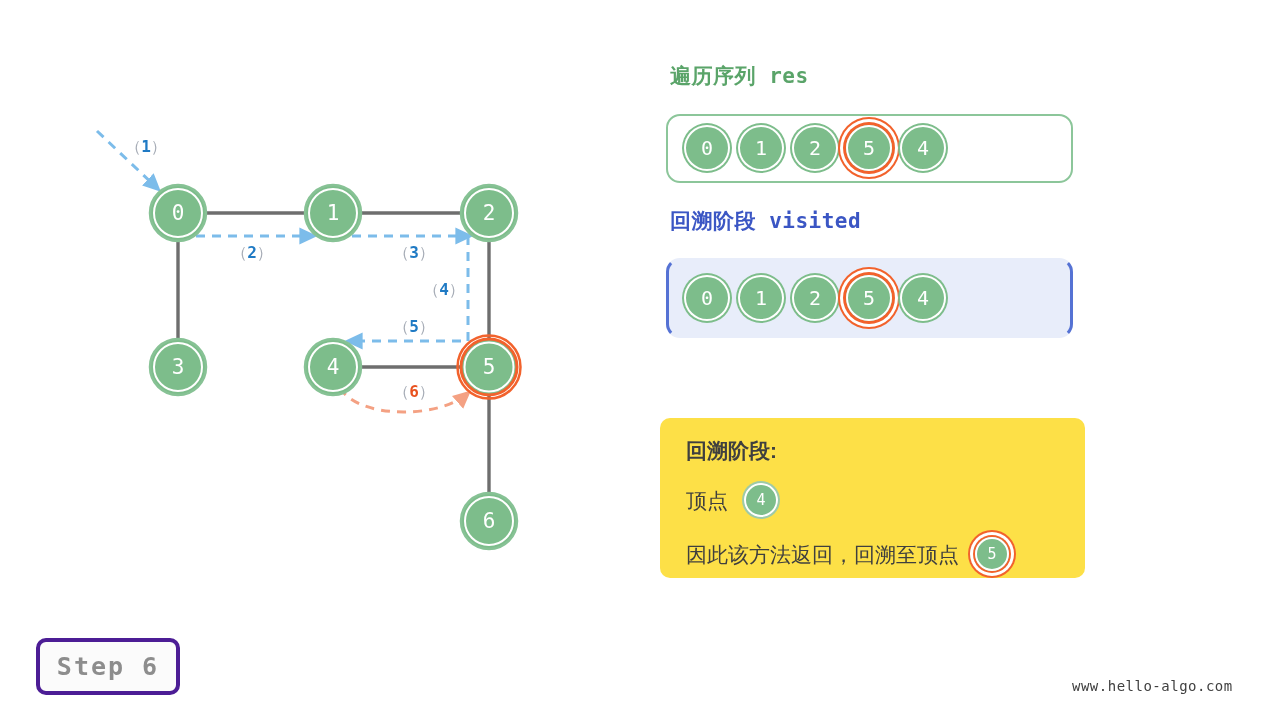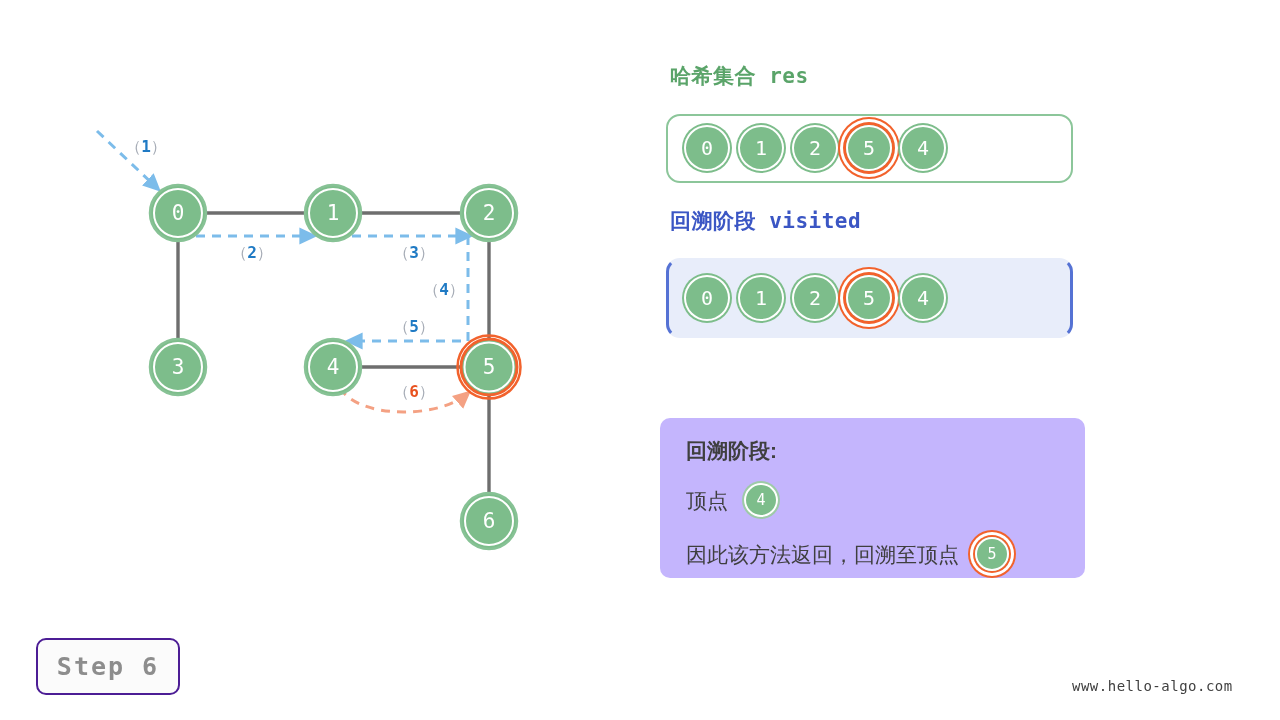--- a/index.html
+++ b/index.html
@@ -109,21 +109,21 @@
     flex: 0 0 auto;
   }
   .chip.hl {
     box-shadow: inset 0 0 0 2px #ffffff, 0 0 0 3px #f2622c, 0 0 0 6px #ffffff, 0 0 0 8px #f2622c;
   }
 
   
   .note-box {
     position: absolute;
     box-sizing: border-box;
-    background: #c4b5fd;
+    background: #fde047;
     border-radius: 10px;
     padding: 22px 40px 20px 26px;
   }
   .note-line {
     display: flex;
     align-items: center;
     color: #3f3f3f;
     font-size: 21px;
     line-height: 1.0;
     white-space: nowrap;
@@ -148,21 +148,21 @@
     flex: 0 0 auto;
   }
   .note-chip.hl {
     box-shadow: inset 0 0 0 2px #ffffff, 0 0 0 2px #f2622c, 0 0 0 5px #ffffff, 0 0 0 7px #f2622c;
   }
 
   
   .step-badge {
     position: absolute;
     box-sizing: border-box;
-    border: 2px solid #4c1d95;
+    border: 4px solid #4c1d95;
     border-radius: 10px;
     background: #fbfbfb;
     display: flex; align-items: center; justify-content: center;
     color: #8d8d8d;
     font-family: "DejaVu Sans Mono", "Liberation Mono", monospace;
     font-size: 25px;
     font-weight: 700;
     letter-spacing: 2px;
   }
   .watermark {
@@ -273,21 +273,21 @@
 
     <div class="step-label blue" style="left:444px; top:290px;"><span class="paren">（</span><span class="num">4</span><span class="paren">）</span></div>
 
     <div class="step-label blue" style="left:414px; top:327px;"><span class="paren">（</span><span class="num">5</span><span class="paren">）</span></div>
 
     <div class="step-label orange" style="left:414px; top:392px;"><span class="paren">（</span><span class="num">6</span><span class="paren">）</span></div>
   </div>
 
   <div id="right-col">
 
-    <div class="panel-title green" style="left:4px; top:62px;">哈希集合 res</div>
+    <div class="panel-title green" style="left:4px; top:62px;">遍历序列 res</div>
 
     <div class="res-box" style="left:0px; top:114px; width:407px; height:69px;"></div>
     <div class="chip-row" style="left:18px; top:125px;">
       <div class="chip">
           <span>0</span>
         </div>
       <div class="chip">
           <span>1</span>
         </div>
       <div class="chip">

